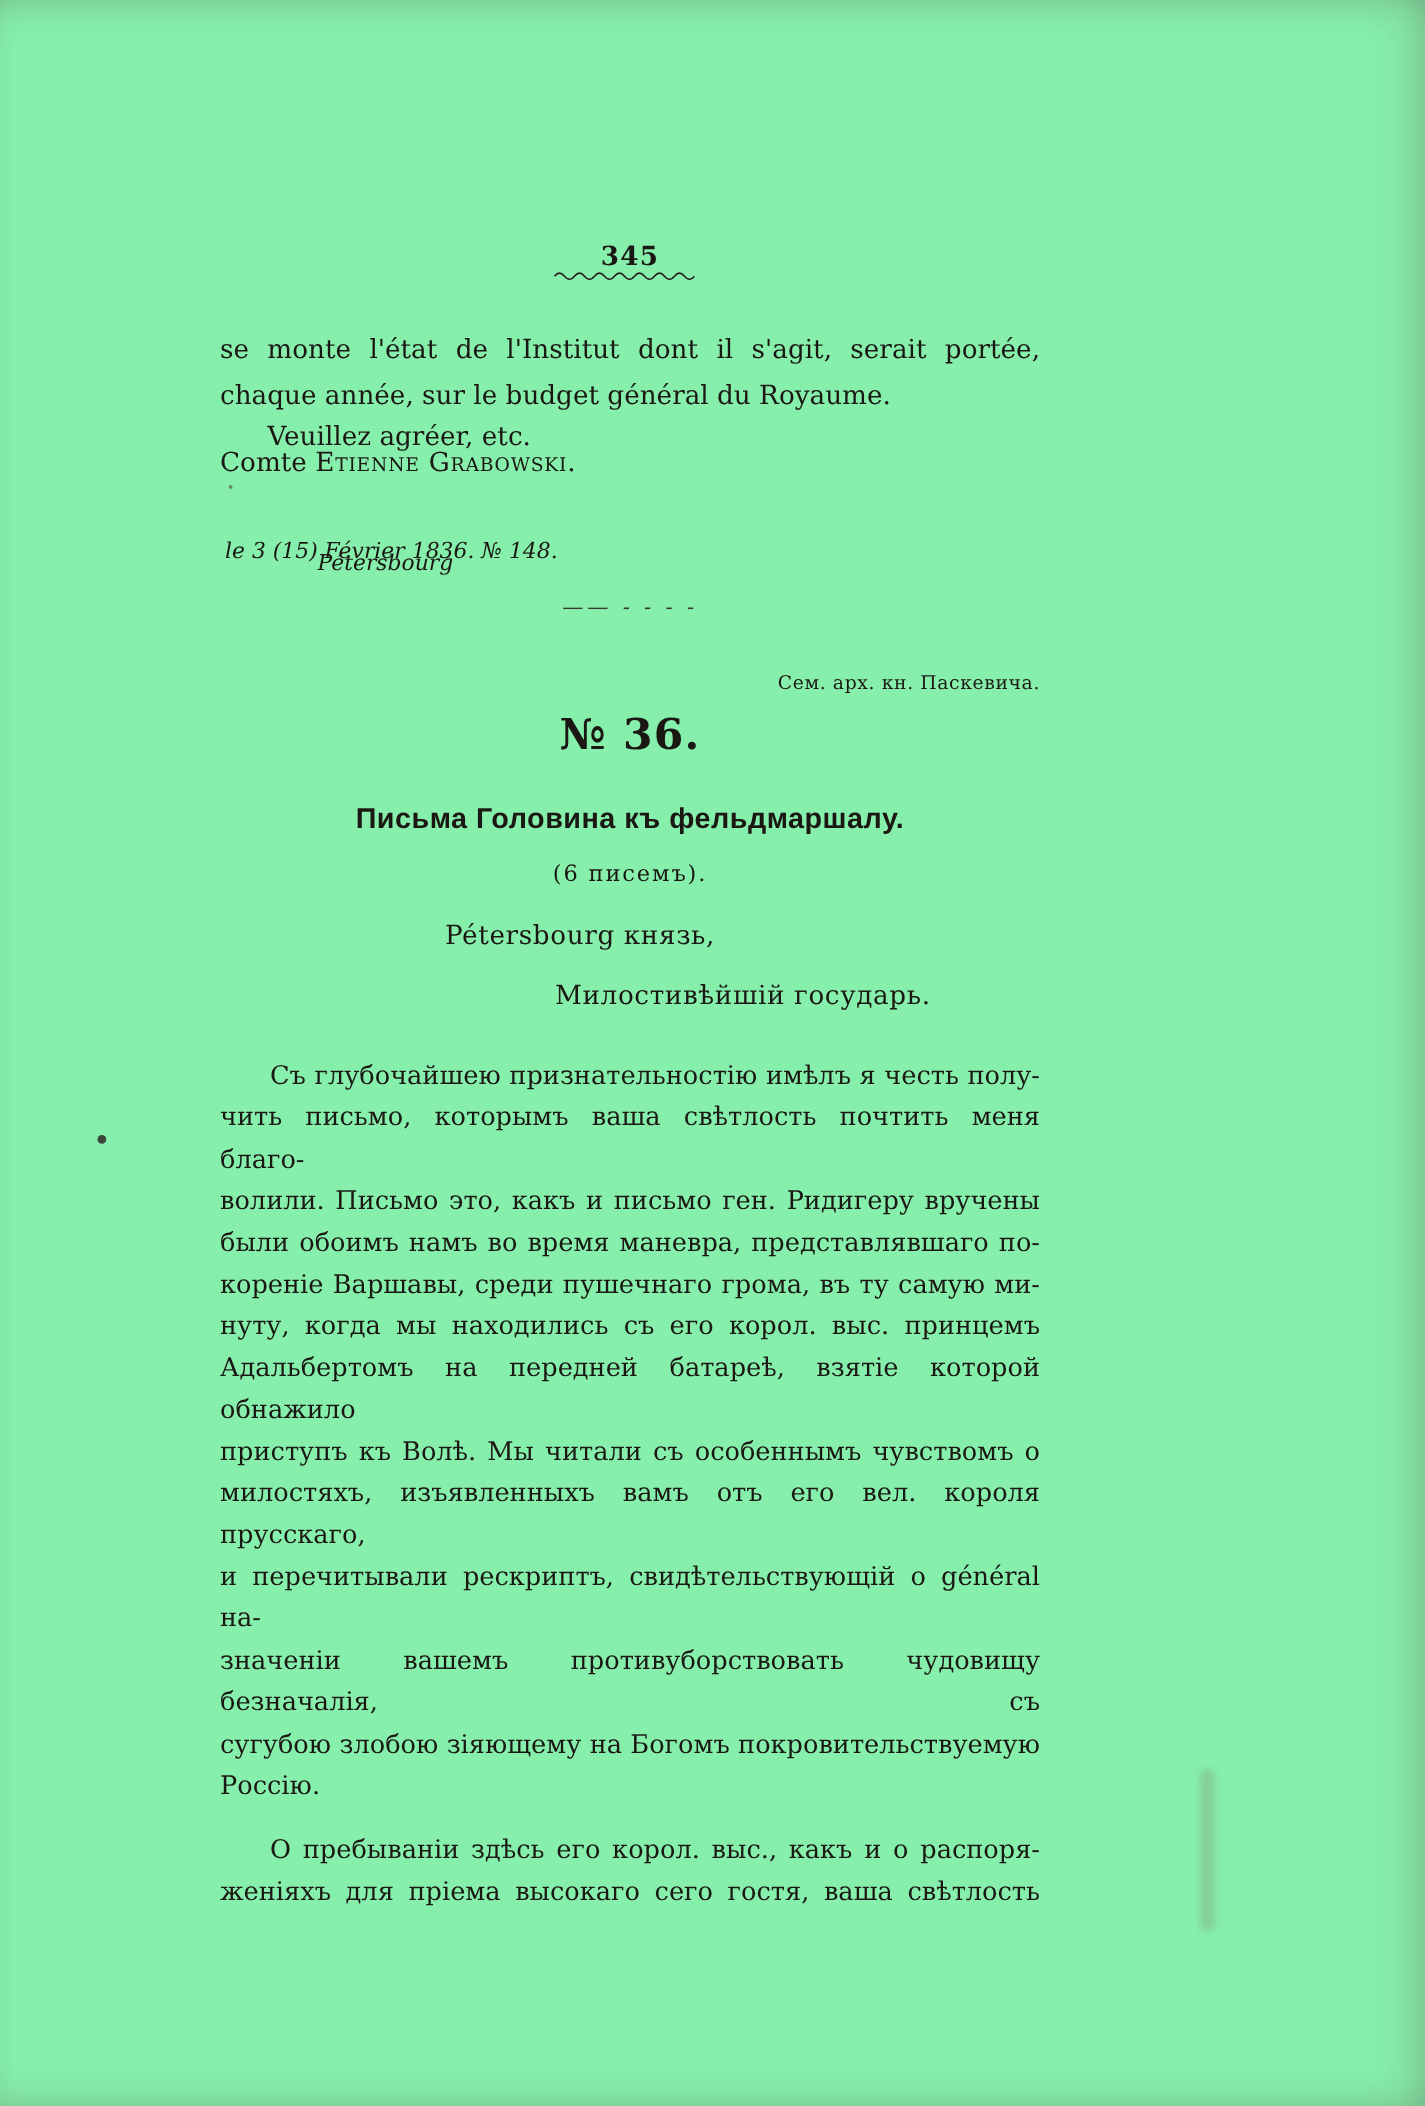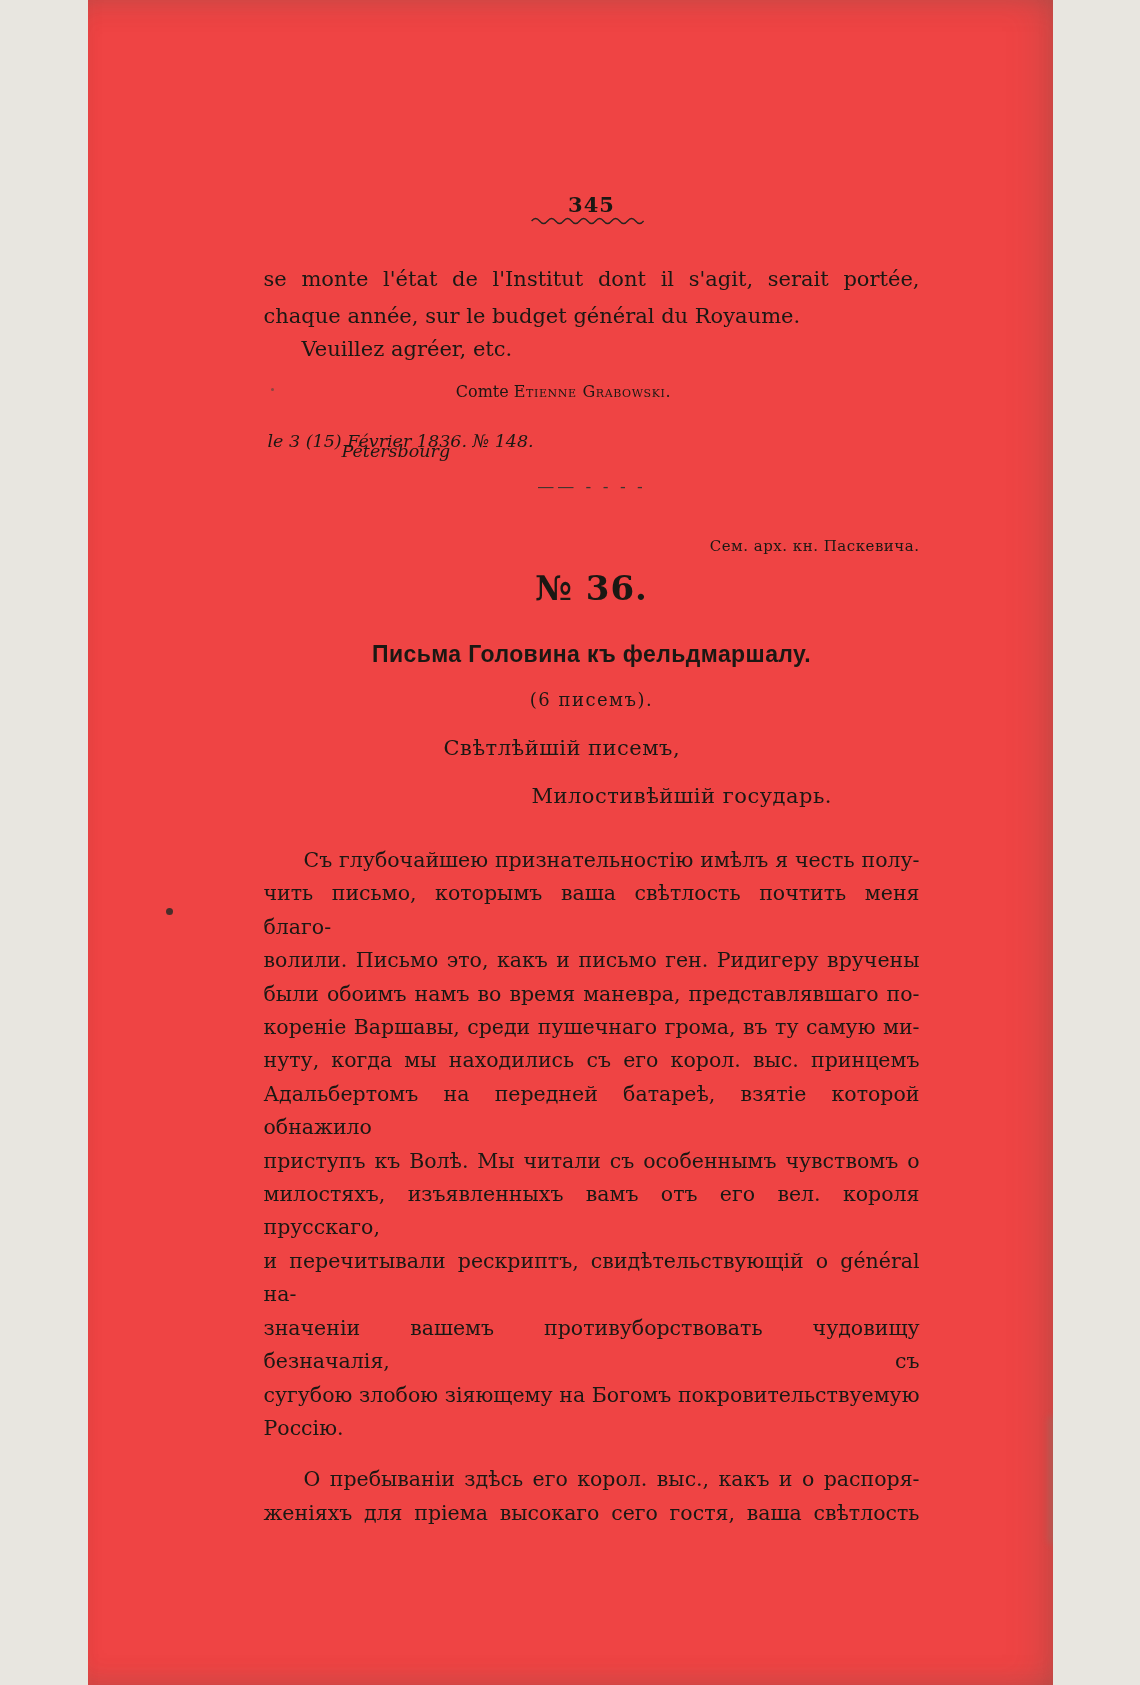--- a/index.html
+++ b/index.html
@@ -1,21 +1,21 @@
 <!DOCTYPE html>
 <html><head>
 <meta charset="utf-8">
 <style>
   html, body { margin: 0; padding: 0; background: #e8e6e0; }
   .page {
     position: relative;
-    width: 965px;
+    width: 1140px;
     height: 1685px;
     margin: 0 auto;
-    background: #ef4444;
+    background: #86efac;
     font-family: "DejaVu Serif", serif;
     color: #1b1813;
     overflow: hidden;
     box-shadow:
       inset -20px 0 40px -18px rgba(95,90,78,0.35),
       inset 0 -16px 32px -20px rgba(95,90,78,0.28),
       inset 0 22px 34px -26px rgba(95,90,78,0.30);
   }
   .content {
     position: absolute;
@@ -55,26 +55,26 @@
     font-weight: 500;
   }
   .closing {
     position: absolute;
     top: 337px;
     padding-left: 38px;
     font-size: 21px;
   }
   .signature {
     position: absolute;
-    top: 382px;
+    top: 358px;
     width: 100%;
     box-sizing: border-box;
-    text-align: center;
+    text-align: left;
     padding-right: 56px;
-    font-size: 16px;
+    font-size: 21px;
   }
   .smallcaps {
     font-variant: small-caps;
     letter-spacing: 0.6px;
   }
   .place {
     position: absolute;
     top: 408px;
     padding-left: 78px;
     font-style: italic;
@@ -213,21 +213,21 @@
     <div class="divider">——  - -  - -</div>
 
     <div class="archive-note">Сем. арх. кн. Паскевича.</div>
 
     <div class="doc-number">№ 36.</div>
 
     <div class="doc-title">Письма Головина къ фельдмаршалу.</div>
 
     <div class="doc-subtitle">(6 писемъ).</div>
 
-    <div class="salut1">Свѣтлѣйшій писемъ,</div>
+    <div class="salut1">Pétersbourg князь,</div>
     <div class="salut2">Милостивѣйшій государь.</div>
 
     <div class="letter-body">
       <div class="para indent-first">
           <div class="line">Съ глубочайшею признательностію имѣлъ я честь полу-</div>
           <div class="line">чить письмо, которымъ ваша свѣтлость почтить меня благо-</div>
           <div class="line">волили. Письмо это, какъ и письмо ген. Ридигеру вручены</div>
           <div class="line">были обоимъ намъ во время маневра, представлявшаго по-</div>
           <div class="line">кореніе Варшавы, среди пушечнаго грома, въ ту самую ми-</div>
           <div class="line">нуту, когда мы находились съ его корол. выс. принцемъ</div>

